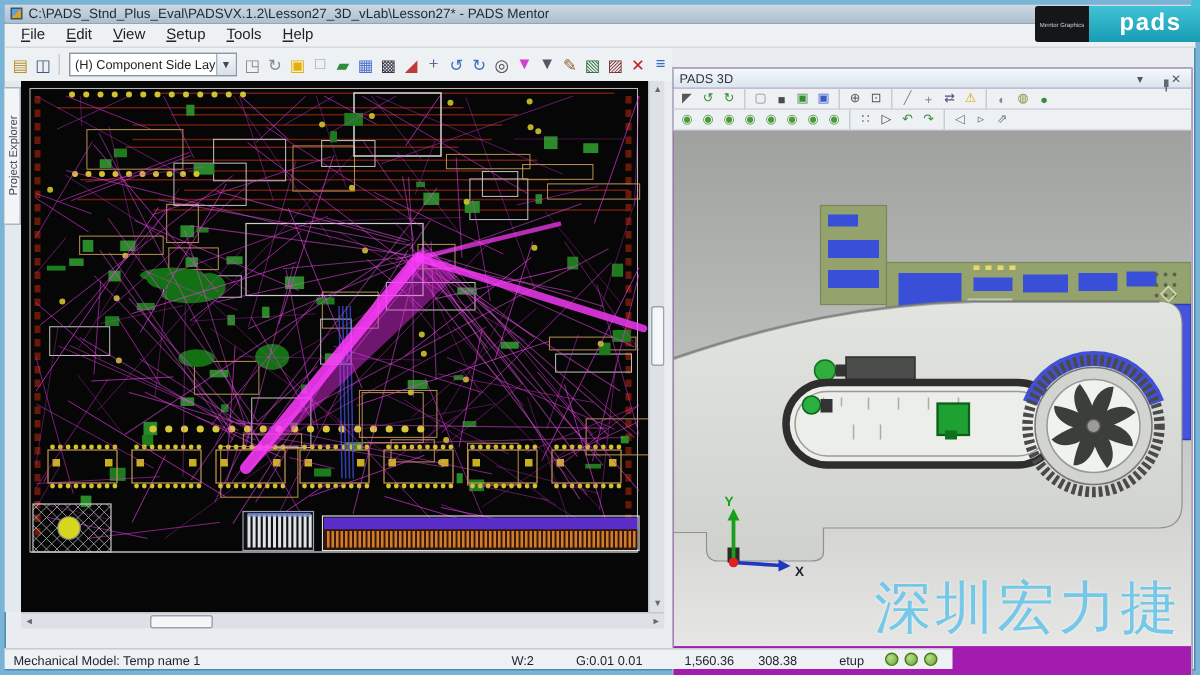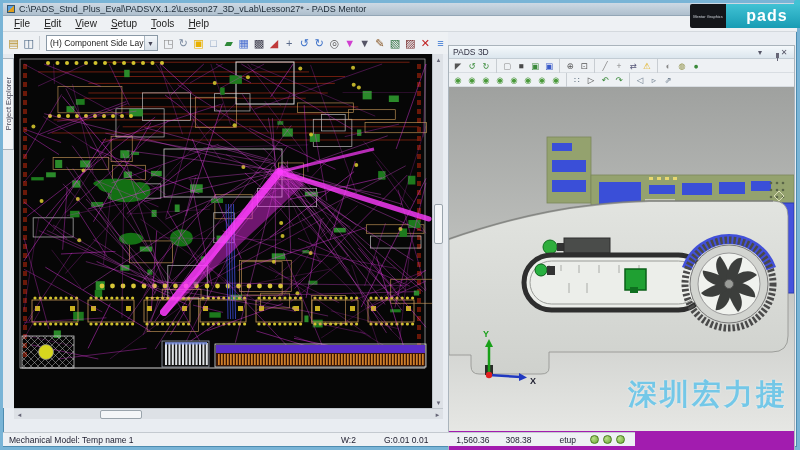--- a/index.html
+++ b/index.html
@@ -78,21 +78,21 @@
   .p3d-title { height:13px; background:linear-gradient(#f4f8fb,#dce6ee); border-bottom:1px solid #c2ccd4;
     display:flex; align-items:center; padding:0 4px; }
   .p3d-title-text { font-size:8.5px; color:#334; flex:1; }
   .p3d-ctl { font-size:8px; color:#556; width:12px; text-align:center; cursor:default; }
   .pin-ico { position:relative; width:10px; height:10px; }
   .pin-ico::before { content:""; position:absolute; left:4px; top:1px; width:3px; height:5px; background:#667; }
   .pin-ico::after { content:""; position:absolute; left:5px; top:6px; width:1px; height:3px; background:#667; }
   .p3d-tb { height:14px; background:#eef1f4; border-bottom:1px solid #d8dde2; display:flex; align-items:center; padding-left:2px; }
   .p3d-tb .tbi { width:13px; height:12px; font-size:8.5px; margin:0 .5px; }
   .viewport { position:absolute; left:0; top:41px; width:345px; height:344px; overflow:hidden; }
-  .watermark { position:absolute; right:6px; bottom:16px; font-size:29px; font-weight:bold;
+  .watermark { position:absolute; right:6px; bottom:0; font-size:38px; font-weight:normal;
     color:#62c4ea; opacity:.85; letter-spacing:3px; text-shadow:0 0 2px rgba(255,255,255,.8); }
 
   
   .statusbar { position:absolute; left:3px; top:432px; width:632px; height:14px; background:#eef1f4;
     border-top:1px solid #c4cad0; display:flex; align-items:center; font-size:8.5px; color:#223; }
   .st-msg { margin-left:6px; flex:1; }
   .st-cell { margin:0 14px; white-space:nowrap; }
   .st-lights { display:flex; gap:4px; margin-right:10px; }
   .light { width:9px; height:9px; border-radius:50%; background:radial-gradient(circle at 35% 35%,#b8e088,#6aa832);
     border:1px solid #4a7a20; }

